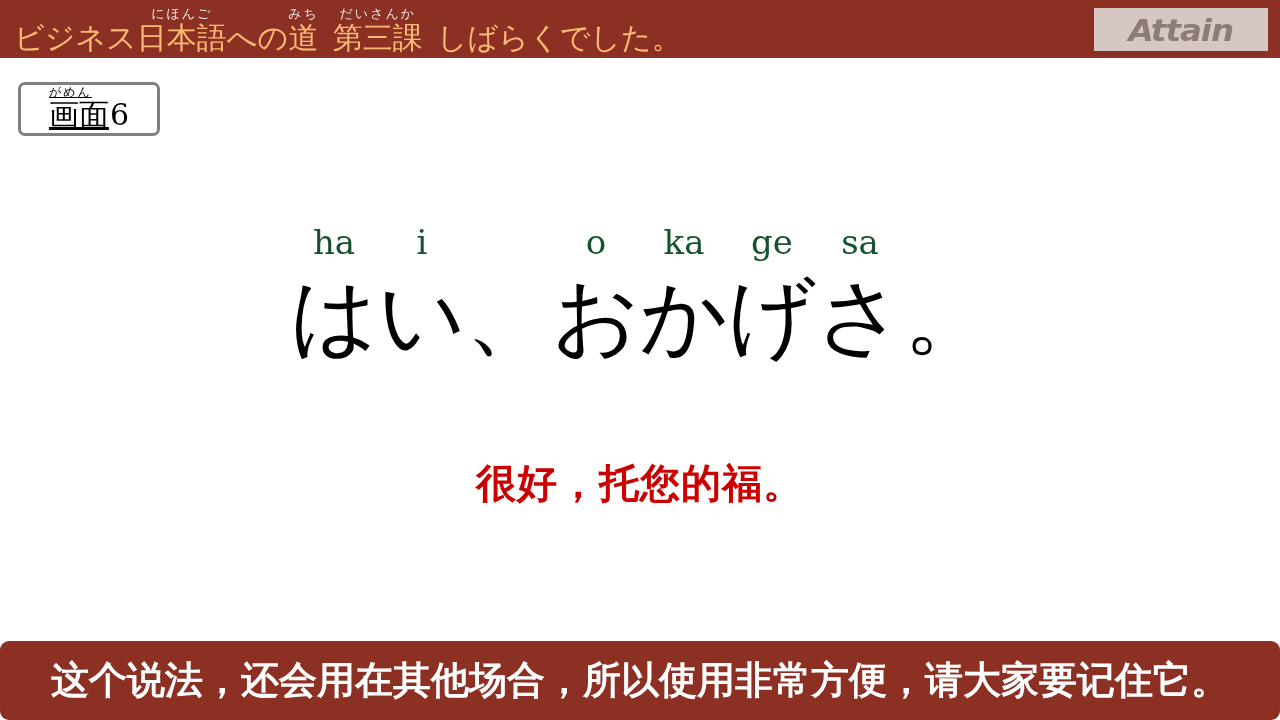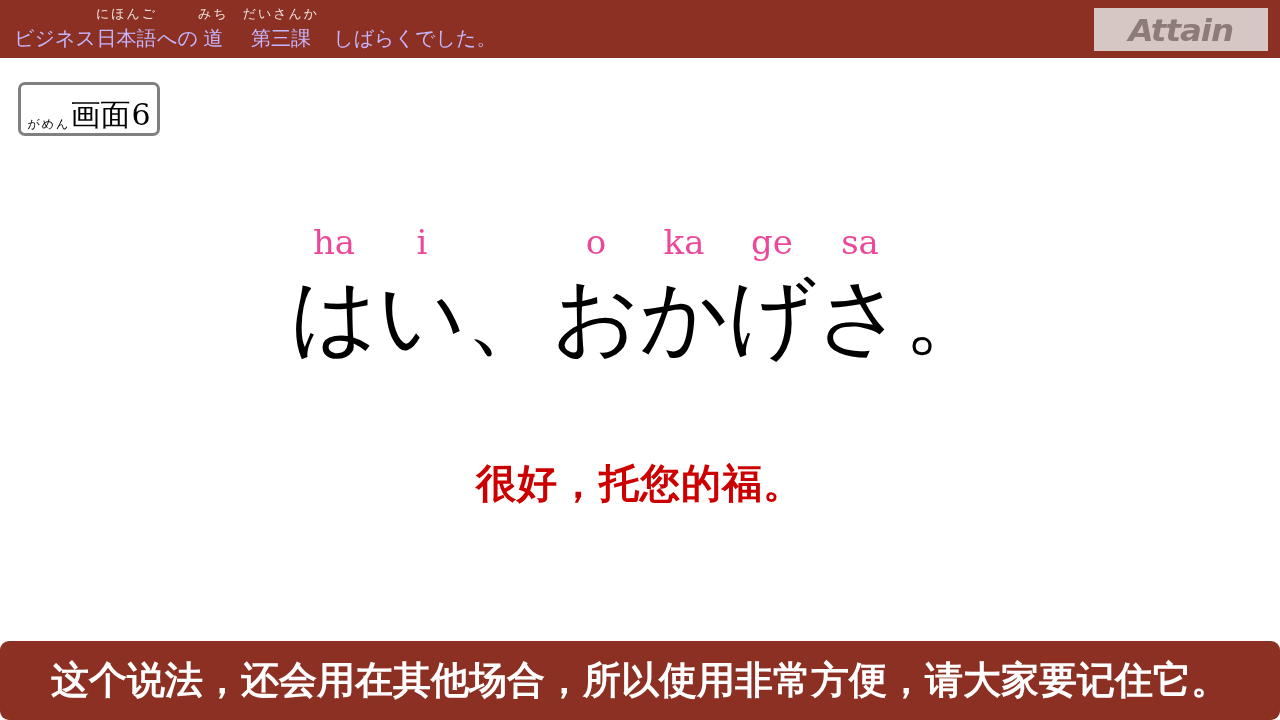--- a/index.html
+++ b/index.html
@@ -49,23 +49,23 @@
     font-size: 13px;
     line-height: 14px;
     color: #f2e6e3;
     letter-spacing: 2px;
     height: 15px;
     white-space: nowrap;
     margin-top: 36px;
   }
   .ruby-base {
     font-family: "DejaVu Serif", serif;
-    font-size: 20px;
+    font-size: 30px;
     line-height: 32px;
-    color: #c4b5fd;
+    color: #fdba74;
     white-space: nowrap;
     letter-spacing: 0px;
   }
   .ruby-spacer {
     width: 14px;
   }
 
   
   .logo-box {
     position: absolute;
@@ -103,22 +103,23 @@
     align-items: flex-end;
     justify-content: center;
     padding-bottom: 2px;
   }
   .badge-inner {
     display: inline-flex;
     align-items: flex-end;
   }
   .badge-ruby {
     display: inline-flex;
-    flex-direction: row;
-    align-items: flex-end;
+    flex-direction: column;
+    align-items: flex-start;
+    text-decoration: underline;
   }
   .badge-ruby-top {
     font-family: "DejaVu Sans", sans-serif;
     font-size: 12px;
     line-height: 13px;
     color: #000000;
     letter-spacing: 2px;
   }
   .badge-ruby-base {
     font-family: "DejaVu Serif", serif;
@@ -150,21 +151,21 @@
   .kana-unit {
     display: inline-flex;
     flex-direction: column;
     align-items: center;
     justify-content: flex-end;
   }
   .romaji {
     font-family: "DejaVu Serif", serif;
     font-size: 34px;
     line-height: 40px;
-    color: #ec4899;
+    color: #14532d;
     height: 42px;
     white-space: nowrap;
     text-align: center;
   }
   .kana {
     font-family: "DejaVu Serif", serif;
     font-size: 86px;
     line-height: 104px;
     color: #000000;
     white-space: nowrap;

